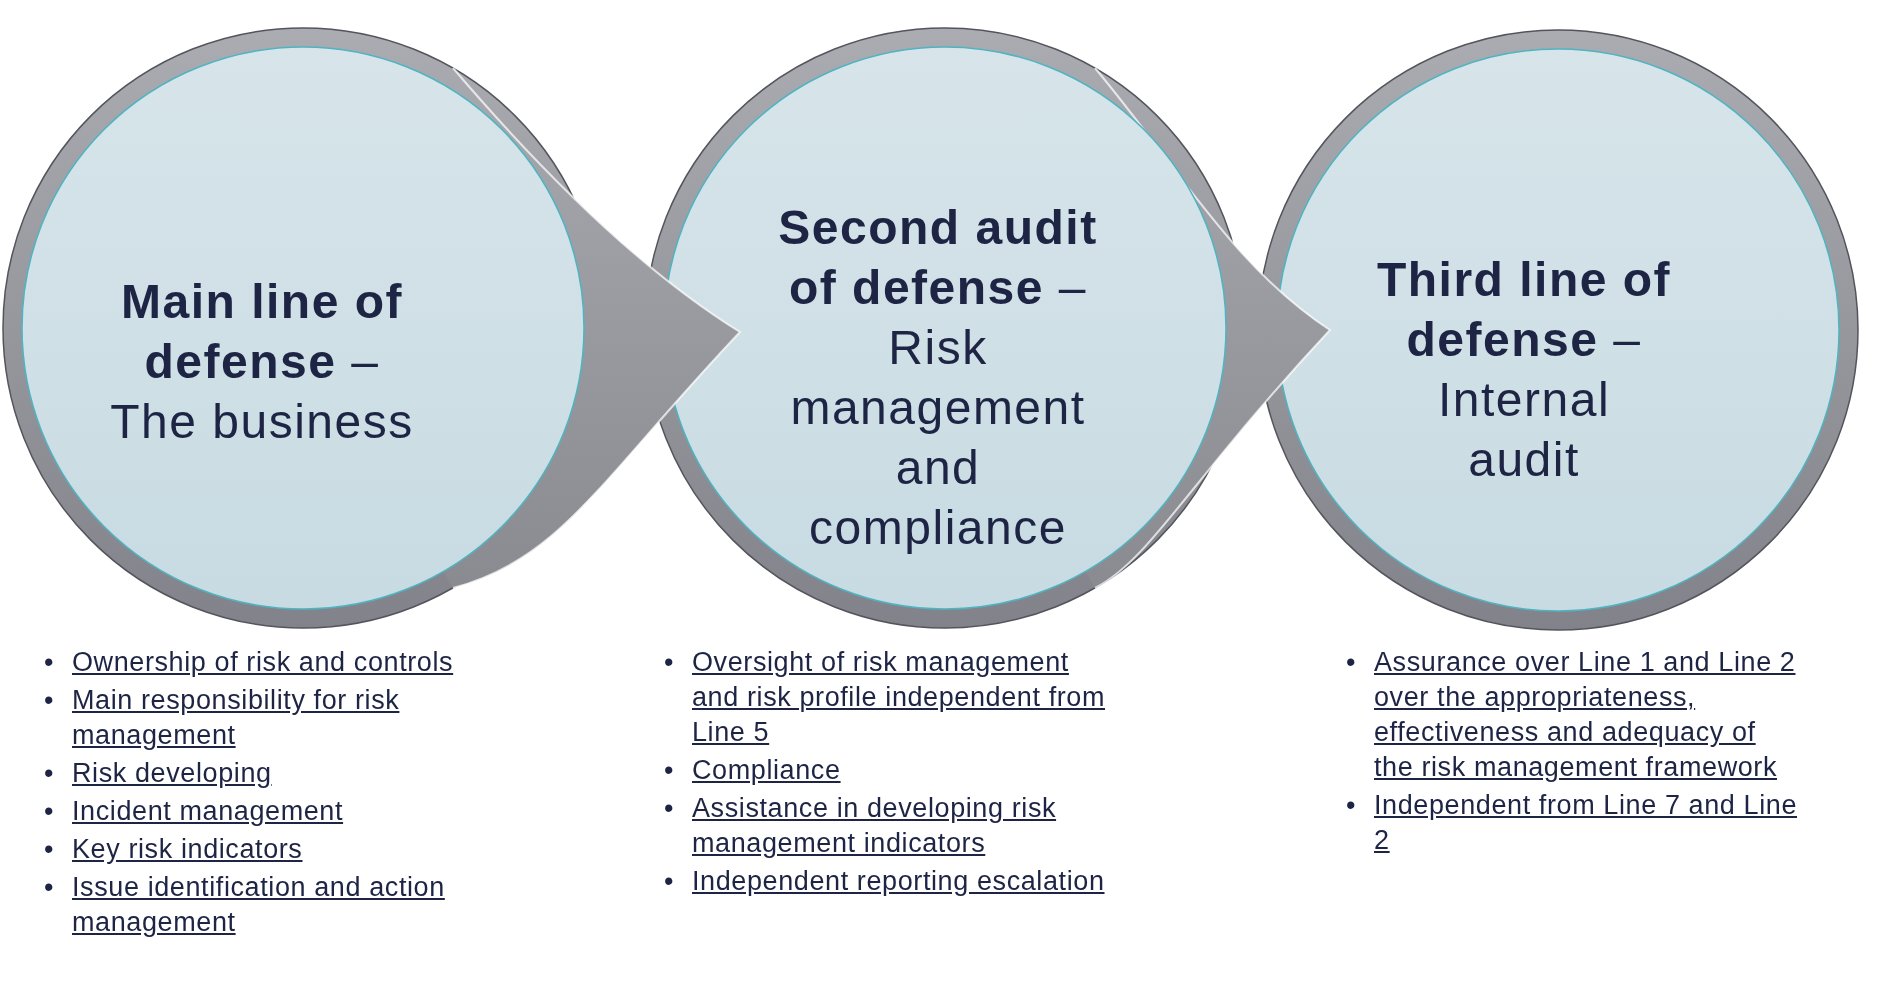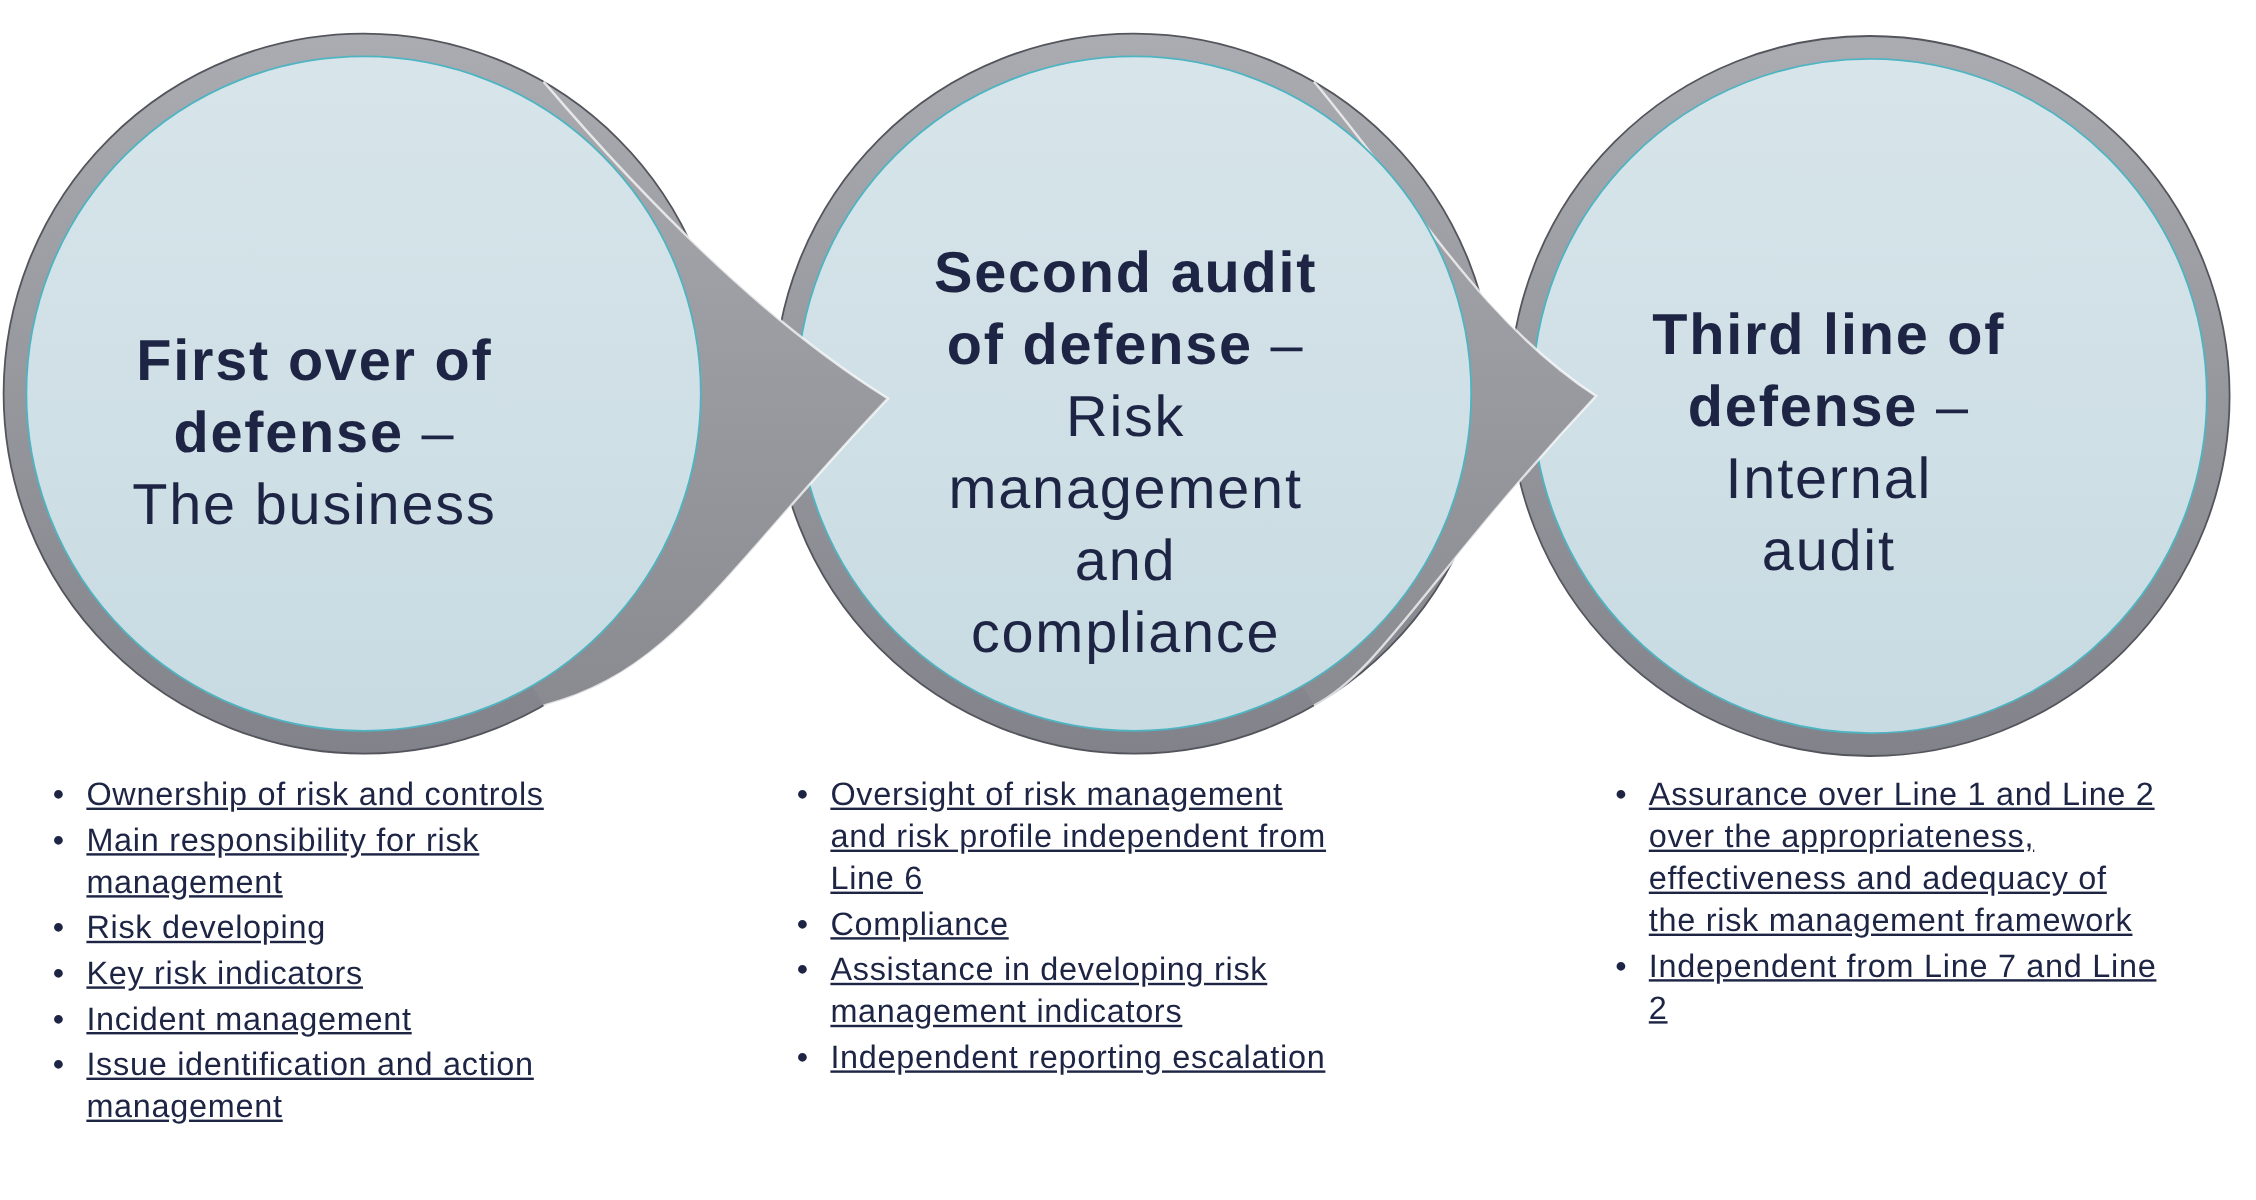--- a/index.html
+++ b/index.html
@@ -93,21 +93,21 @@
     <path d="M 1095 68 C 1180 170 1235 268 1330 330 C 1190 480 1150 560 1095 588" fill="none" stroke="rgba(255,255,255,0.72)" stroke-width="2"></path>
     <circle cx="945" cy="328" r="281" fill="url(#gBlue)" stroke="var(--circle-outline-teal,#4fb4c2)" stroke-width="1.5"></circle>
 
     <circle cx="303" cy="328" r="300" fill="url(#gRing)" stroke="var(--ring-edge,#54555c)" stroke-width="1.5"></circle>
     <path d="M 453 68 C 540 170 640 270 740 332 C 600 480 560 560 453 588 L 303 328 Z" fill="url(#gTail)"></path>
     <path d="M 453 68 C 540 170 640 270 740 332 C 600 480 560 560 453 588" fill="none" stroke="rgba(255,255,255,0.72)" stroke-width="2"></path>
     <circle cx="303" cy="328" r="281" fill="url(#gBlue)" stroke="var(--circle-outline-teal,#4fb4c2)" stroke-width="1.5"></circle>
   </svg>
 
   <div class="circle-title" style="left:262px;top:212px;">
-    <span class="tb">First over of
+    <span class="tb">Main line of
 defense</span><span class="tr"> –
 The business</span>
   </div>
 
   <div class="circle-title" style="left:938px;top:138px;">
     <span class="tb">Second audit
 of defense</span><span class="tr"> –
 Risk
 management
 and
@@ -120,32 +120,32 @@
 Internal
 audit</span>
   </div>
 
   <div class="bullet-col" style="left:42px;top:645px;">
     <ul>
         <li>Ownership of risk and controls</li>
         <li>Main responsibility for risk
 management</li>
         <li>Risk developing</li>
+        <li>Incident management</li>
         <li>Key risk indicators</li>
-        <li>Incident management</li>
         <li>Issue identification and action
 management</li>
       </ul>
   </div>
 
   <div class="bullet-col" style="left:662px;top:645px;">
     <ul>
         <li>Oversight of risk management
 and risk profile independent from
-Line 6</li>
+Line 5</li>
         <li>Compliance</li>
         <li>Assistance in developing risk
 management indicators</li>
         <li>Independent reporting escalation</li>
       </ul>
   </div>
 
   <div class="bullet-col" style="left:1344px;top:645px;">
     <ul>
         <li>Assurance over Line 1 and Line 2

